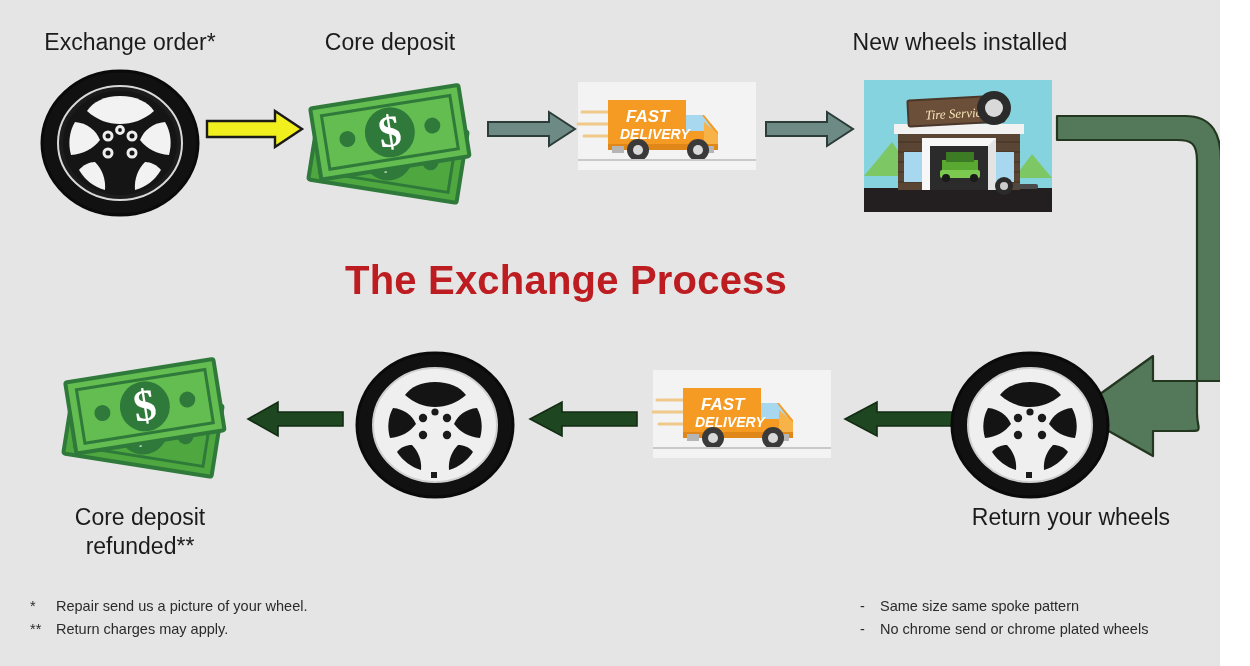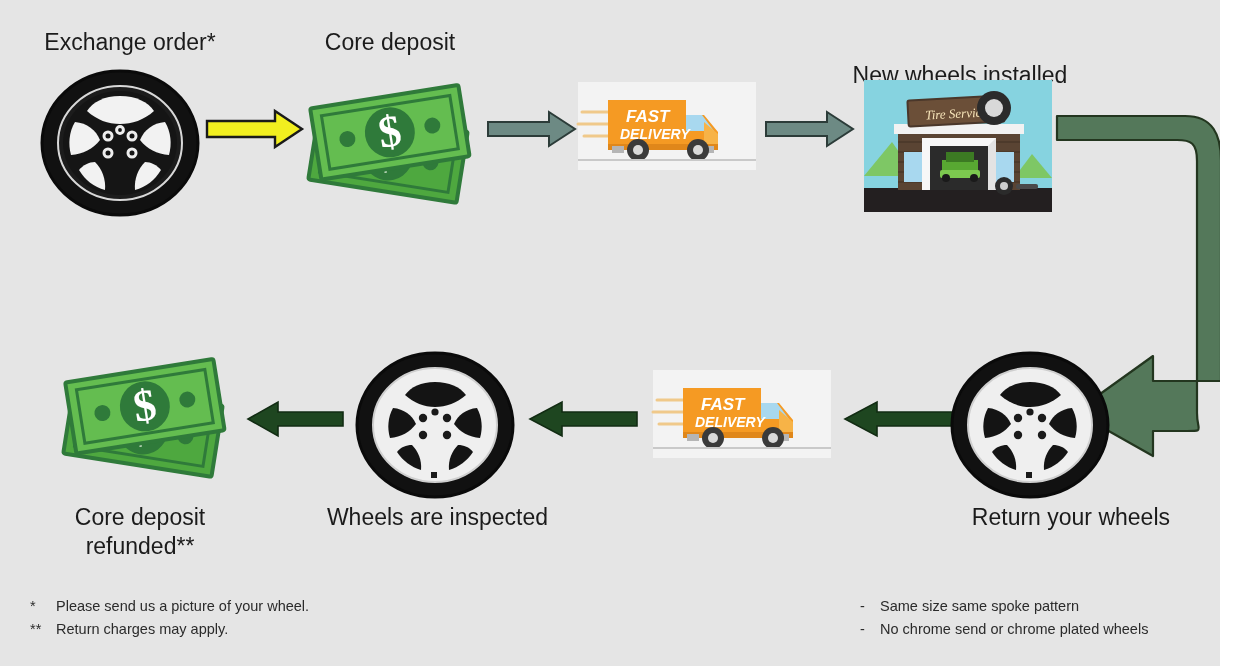--- a/index.html
+++ b/index.html
@@ -51,21 +51,21 @@
 </style>
 </head>
 <body>
 
 <div id="canvas">
 
   <div class="abs label" style="left:10px; top:28px; width:240px;">Exchange order*</div>
 
   <div class="abs label" style="left:285px; top:28px; width:210px;">Core deposit</div>
 
-  <div class="abs label" style="left:800px; top:28px; width:320px;margin-top:33px;">New wheels installed</div>
+  <div class="abs label" style="left:800px; top:28px; width:320px;">New wheels installed</div>
 
   <div class="abs" style="left:40px; top:70px;">
     <svg width="160" height="146" viewBox="0 0 160 146">
       <ellipse cx="80" cy="73" rx="78" ry="72" fill="#111111"></ellipse>
       <ellipse cx="80" cy="73" rx="62" ry="57" fill="#1c1c1c" stroke="#d8d8d8" stroke-width="2"></ellipse>
       <ellipse cx="80" cy="73" rx="57" ry="52" fill="#151515"></ellipse>
       <g fill="#f2f2f2">
         <path d="M80 26 C 96 26 108 32 114 41 C 104 50 92 54 80 54 C 68 54 57 50 47 41 C 53 32 64 26 80 26 Z"></path>
         <path d="M125 52 C 131 62 132 74 129 85 C 117 84 107 79 100 70 C 104 60 113 53 125 52 Z"></path>
         <path d="M35 52 C 47 53 56 60 60 70 C 53 79 43 84 31 85 C 28 74 29 62 35 52 Z"></path>
@@ -214,20 +214,21 @@
                L98 318
                L132 318
                C150 318 142 318 142 300
                L142 48
                C142 30 136 27 122 27
                L2 27
                Z" fill="#54785a" stroke="#23361f" stroke-width="2.2" stroke-linejoin="round"></path>
     </svg>
   </div>
 
+  <div class="abs title" style="left:345px; top:258px;">The Exchange Process</div>
 
   <div class="abs" style="left:58px; top:352px;">
     <svg width="178" height="130" viewBox="0 0 178 130">
       <g transform="rotate(9 89 65)">
         <rect x="12" y="42" width="150" height="72" rx="2" fill="#4ea83f" stroke="#2f7a3a" stroke-width="4"></rect>
         <rect x="22" y="51" width="130" height="54" fill="none" stroke="#2f7a3a" stroke-width="3"></rect>
         <circle cx="87" cy="78" r="25" fill="#2f7a3a"></circle>
         <text x="87" y="92" text-anchor="middle" font-family="Liberation Serif, serif" font-size="45" font-weight="bold" fill="#eaf7e6">$</text>
         <circle cx="44" cy="78" r="8" fill="#2f7a3a"></circle>
         <circle cx="130" cy="78" r="8" fill="#2f7a3a"></circle>
@@ -331,28 +332,27 @@
         <circle cx="80" cy="60" r="3.6"></circle>
       </g>
       <rect x="76" y="120" width="6" height="6" fill="#1a1a1a"></rect>
       <ellipse cx="80" cy="73" rx="78" ry="72" fill="none" stroke="#0a0a0a" stroke-width="3"></ellipse>
     </svg>
   </div>
 
   <div class="abs label" style="left:25px; top:503px; width:230px;">Core deposit
 refunded**</div>
 
-  <div class="abs label" style="left:295px; top:503px; width:285px;">Wheels are inspected</div>
 
   <div class="abs label" style="left:890px; top:503px; width:280px;text-align:right;">Return your wheels</div>
 
   <div class="abs" style="left:30px; top:595px;">
     <div class="note note-row">
       <span class="note-mark">*</span>
-      <span>Please send us a picture of your wheel.</span>
+      <span>Repair send us a picture of your wheel.</span>
     </div>
     <div class="note note-row">
       <span class="note-mark">**</span>
       <span>Return charges may apply.</span>
     </div>
   </div>
 
   <div class="abs" style="left:860px; top:595px;">
     <div class="note note-row">
       <span class="note-mark dash">-</span>

